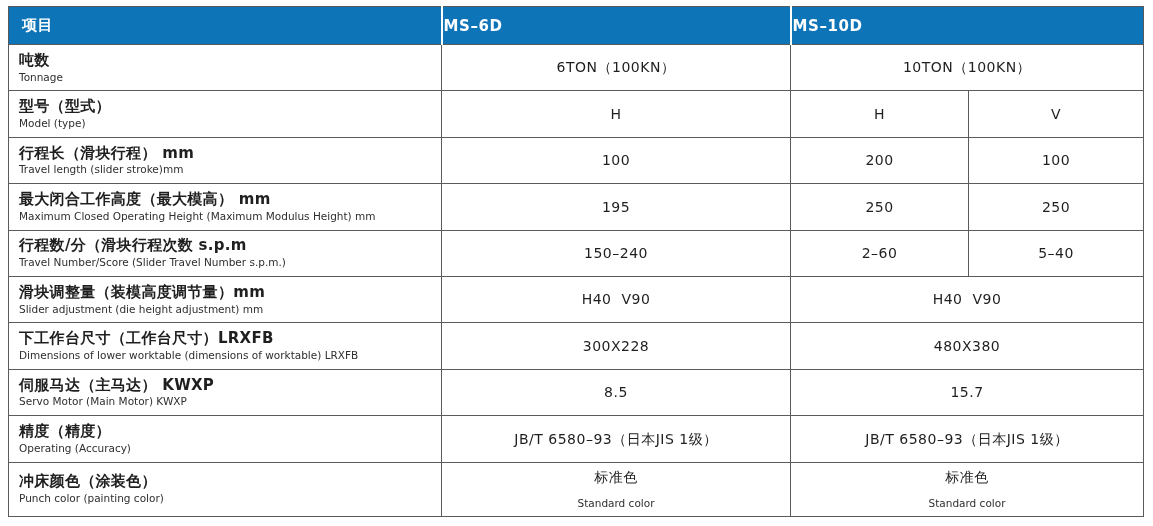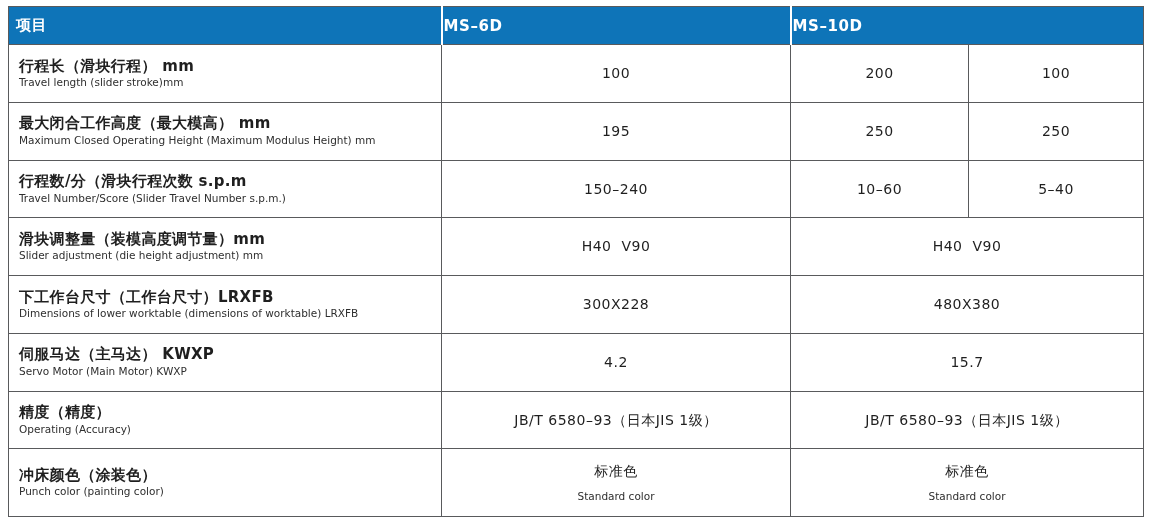--- a/index.html
+++ b/index.html
@@ -21,21 +21,21 @@
     width:1135px; height:511px;
     border-collapse:collapse; table-layout:fixed;
     border:1px solid var(--border);
   }
   thead th{
     background:var(--header-bg); color:var(--header-text);
     font-size:15px; font-weight:600; letter-spacing:0.6px;
     height:38px; vertical-align:middle; text-align:left;
     border-bottom:1px solid var(--border);
   }
-  thead th.col-item{ text-align:left; padding-left:7px; }
+  thead th.col-item{ text-align:left; padding-left:13px; }
   thead th + th{ border-left:2px solid #ffffff; }
   tbody td{
     border:1px solid var(--border);
     vertical-align:middle;
     background:#ffffff;
   }
   td.label-cell{ text-align:left; padding:3px 8px 4px 10px; }
   .zh{
     font-size:15px; font-weight:600; color:var(--text-main);
     line-height:1.18; letter-spacing:0.3px; white-space:nowrap;
@@ -67,20 +67,47 @@
     <thead>
       <tr>
         <th class="col-item">项目</th>
         <th class="col-ms6d">MS–6D</th>
         <th class="col-ms10d" colspan="2">MS–10D</th>
       </tr>
     </thead>
     <tbody>
         <tr>
     <td class="label-cell">
+      <div class="zh">吨数</div>
+      <div class="en">Tonnage</div>
+    </td>
+  <td class="val-cell">
+            <div class="val-main">6TON（100KN）</div>
+          </td>
+          <td class="val-cell" colspan="2">
+            <div class="val-main">10TON（100KN）</div>
+          </td>
+        </tr>
+        <tr>
+    <td class="label-cell">
+      <div class="zh">型号（型式）</div>
+      <div class="en">Model (type)</div>
+    </td>
+  <td class="val-cell">
+            <div class="val-main">H</div>
+          </td>
+          <td class="val-cell">
+            <div class="val-main">H</div>
+          </td>
+          <td class="val-cell">
+            <div class="val-main">V</div>
+          </td>
+        </tr>
+        <tr>
+    <td class="label-cell">
       <div class="zh">行程长（滑块行程） mm</div>
       <div class="en">Travel length (slider stroke)mm</div>
     </td>
   <td class="val-cell">
             <div class="val-main">100</div>
           </td>
           <td class="val-cell">
             <div class="val-main">200</div>
           </td>
           <td class="val-cell">
@@ -104,21 +131,21 @@
         </tr>
         <tr>
     <td class="label-cell">
       <div class="zh">行程数/分（滑块行程次数 s.p.m</div>
       <div class="en">Travel Number/Score (Slider Travel Number s.p.m.)</div>
     </td>
   <td class="val-cell">
             <div class="val-main">150–240</div>
           </td>
           <td class="val-cell">
-            <div class="val-main">10–60</div>
+            <div class="val-main">2–60</div>
           </td>
           <td class="val-cell">
             <div class="val-main">5–40</div>
           </td>
         </tr>
         <tr>
     <td class="label-cell">
       <div class="zh">滑块调整量（装模高度调节量）mm</div>
       <div class="en">Slider adjustment (die height adjustment) mm</div>
     </td>
@@ -140,21 +167,21 @@
           <td class="val-cell" colspan="2">
             <div class="val-main">480X380</div>
           </td>
         </tr>
         <tr>
     <td class="label-cell">
       <div class="zh">伺服马达（主马达） KWXP</div>
       <div class="en">Servo Motor (Main Motor) KWXP</div>
     </td>
   <td class="val-cell">
-            <div class="val-main">4.2</div>
+            <div class="val-main">8.5</div>
           </td>
           <td class="val-cell" colspan="2">
             <div class="val-main">15.7</div>
           </td>
         </tr>
         <tr>
     <td class="label-cell">
       <div class="zh">精度（精度）</div>
       <div class="en">Operating (Accuracy)</div>
     </td>

